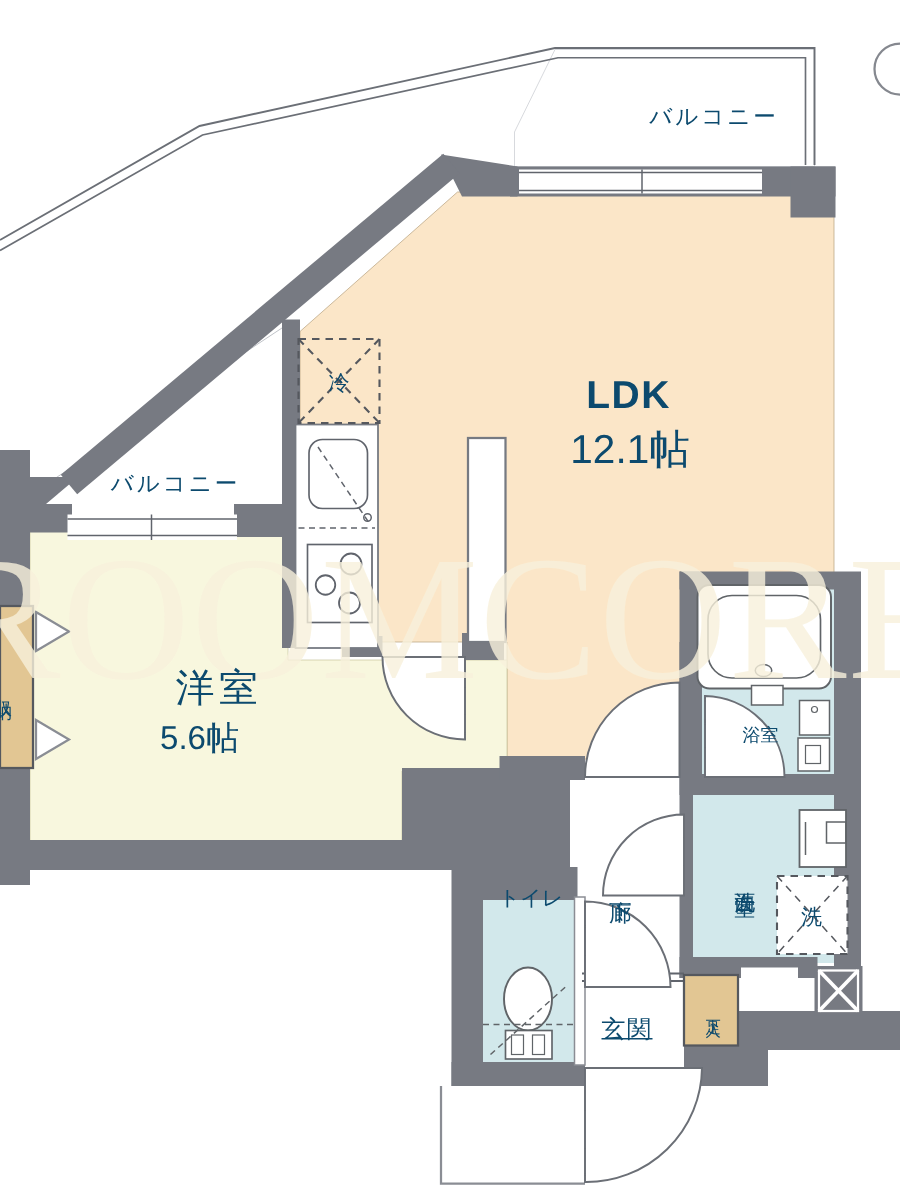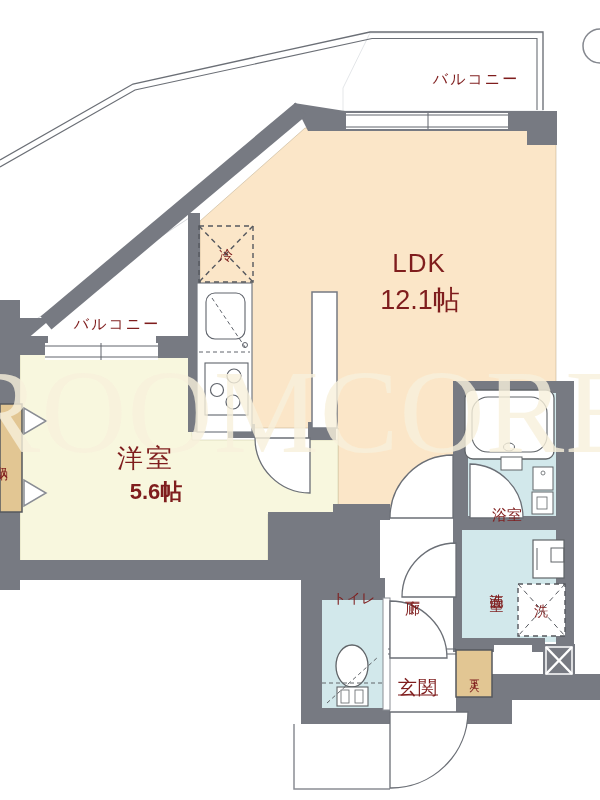--- a/index.html
+++ b/index.html
@@ -1,19 +1,19 @@
 <!DOCTYPE html>
 <html style="--c-wall: #777a82; --c-ldk: #fbe6c8; --c-western: #f8f7de; --c-wet: #d2e8eb; --c-tan: #e2c693; --c-line: #60646c; --c-watermark: #f8f1dc;"><head>
 <meta charset="utf-8">
 <style>
   html,body{margin:0;padding:0;background:#ffffff;}
   #plan{position:relative;width:600px;height:800px;overflow:hidden;background:#fff;
         font-family:"Liberation Sans","DejaVu Sans",sans-serif;}
   #plan svg{position:absolute;left:0;top:0;}
-  .label{position:absolute;transform:translate(-50%,-50%);color:#7f1d1d;
+  .label{position:absolute;transform:translate(-50%,-50%);color:#0c4a6e;
          white-space:nowrap;line-height:1;}
   .v{writing-mode:vertical-rl;text-orientation:upright;letter-spacing:2px;}
   .wm{position:absolute;transform:translate(-50%,-50%);
       font-family:"Liberation Serif","DejaVu Serif",serif;
       font-size:118px;letter-spacing:1px;opacity:0.8;white-space:nowrap;}
 </style>
 </head>
 <body>
 
 <div id="plan">
@@ -142,26 +142,26 @@
   <path d="M0,160 L133,84 L370,32 L543,32 L543,110" fill="none" stroke="#6b6f76" stroke-width="1.3"></path>
   <path d="M0,167 L135,90 L372,38.5 L537,38.5 L537,110" fill="none" stroke="#6b6f76" stroke-width="1.1"></path>
 
   <circle cx="600" cy="46" r="17" fill="none" stroke="#85888f" stroke-width="1.5"></circle>
 </svg>
 
   <div class="wm" style="left:300px;top:413px;color:var(--c-watermark);">ROOMCORE</div>
 
   <div class="label" style="left:476px;top:78px;font-size:15px;letter-spacing:2px;">バルコニー</div>
   <div class="label" style="left:117px;top:323px;font-size:15px;letter-spacing:2px;">バルコニー</div>
-  <div class="label" style="left:419px;top:263px;font-size:26px;letter-spacing:1px;font-weight:400;">LDK</div>
+  <div class="label" style="left:419px;top:263px;font-size:26px;letter-spacing:1px;font-weight:700;">LDK</div>
   <div class="label" style="left:420px;top:300px;font-size:27px;font-weight:500;">12.1帖</div>
   <div class="label" style="left:146px;top:458px;font-size:26px;letter-spacing:3px;font-weight:500;">洋室</div>
-  <div class="label" style="left:156px;top:492px;font-size:22px;font-weight:700;">5.6帖</div>
+  <div class="label" style="left:133px;top:492px;font-size:22px;font-weight:400;">5.6帖</div>
   <div class="label" style="left:226px;top:255px;font-size:14px;">冷</div>
-  <div class="label" style="left:507px;top:514px;font-size:15px;">浴室</div>
+  <div class="label" style="left:507px;top:490px;font-size:12px;">浴室</div>
   <div class="label v" style="left:497px;top:586px;font-size:14px;">洗面室</div>
   <div class="label" style="left:541px;top:611px;font-size:14px;">洗</div>
   <div class="label" style="left:354px;top:598px;font-size:14px;">トイレ</div>
   <div class="label v" style="left:413px;top:590px;font-size:15px;">廊下</div>
-  <div class="label" style="left:418px;top:687px;font-size:19px;letter-spacing:1px;text-decoration:underline;">玄関</div>
+  <div class="label" style="left:418px;top:687px;font-size:16px;letter-spacing:1px;text-decoration:underline;">玄関</div>
   <div class="label v" style="left:474px;top:673px;font-size:10px;letter-spacing:1px;">下足入</div>
   <div class="label v" style="left:2px;top:459px;font-size:12px;">収納</div>
 </div>
 
 </body></html>

